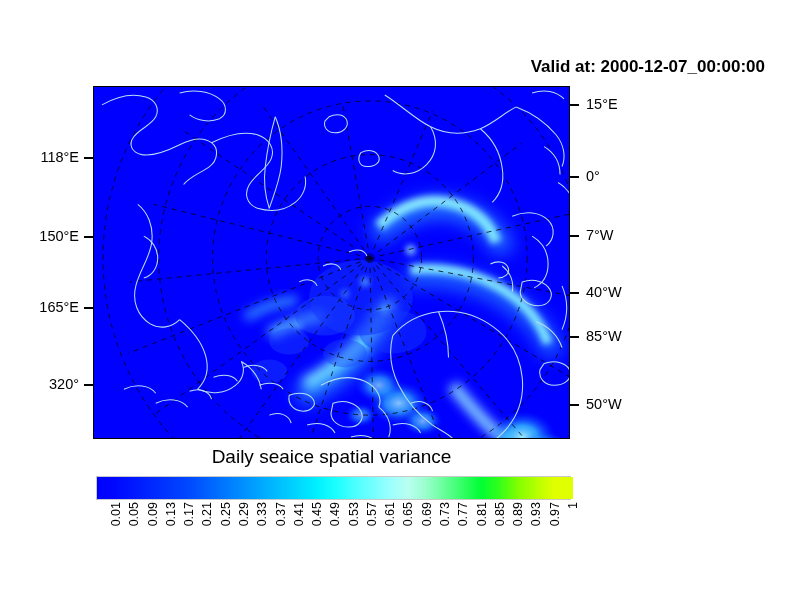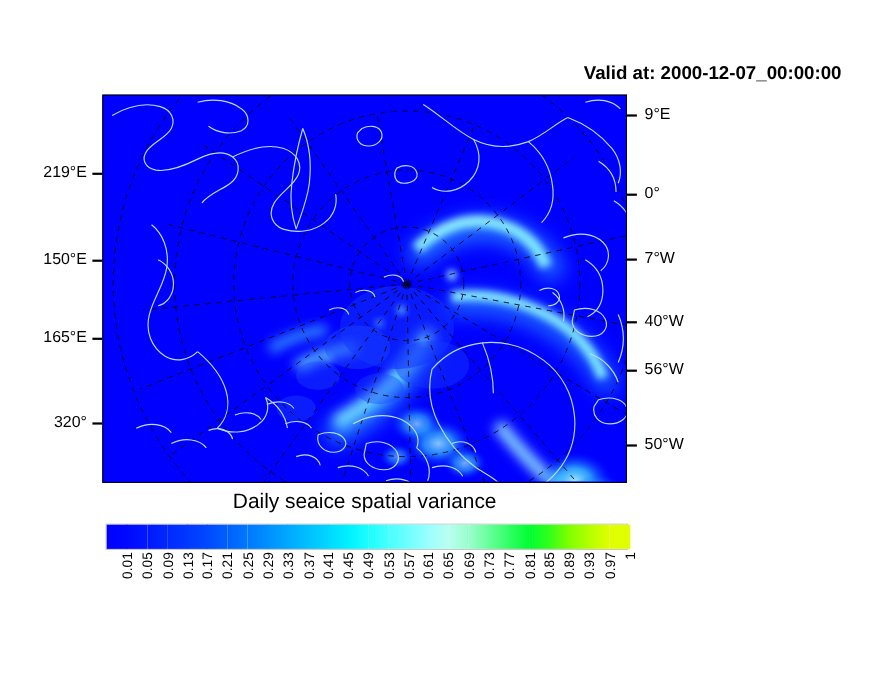--- a/index.html
+++ b/index.html
@@ -303,37 +303,37 @@
         </g>
       </g>
     </svg>
   </div>
 
   <div class="tick tick-left" style="top:157px"></div>
   <div class="tick tick-left" style="top:236px"></div>
   <div class="tick tick-left" style="top:307px"></div>
   <div class="tick tick-left" style="top:384px"></div>
 
-  <div class="axlabel axlabel-left" style="top:150px">219°E</div>
+  <div class="axlabel axlabel-left" style="top:150px">118°E</div>
   <div class="axlabel axlabel-left" style="top:229px">150°E</div>
   <div class="axlabel axlabel-left" style="top:300px">165°E</div>
   <div class="axlabel axlabel-left" style="top:377px">320°</div>
 
   <div class="tick tick-right" style="top:104px"></div>
   <div class="tick tick-right" style="top:176px"></div>
   <div class="tick tick-right" style="top:235px"></div>
   <div class="tick tick-right" style="top:292px"></div>
   <div class="tick tick-right" style="top:336px"></div>
   <div class="tick tick-right" style="top:404px"></div>
 
-  <div class="axlabel axlabel-right" style="top:97px">9°E</div>
+  <div class="axlabel axlabel-right" style="top:97px">15°E</div>
   <div class="axlabel axlabel-right" style="top:169px">0°</div>
   <div class="axlabel axlabel-right" style="top:228px">7°W</div>
   <div class="axlabel axlabel-right" style="top:285px">40°W</div>
-  <div class="axlabel axlabel-right" style="top:329px">56°W</div>
+  <div class="axlabel axlabel-right" style="top:329px">85°W</div>
   <div class="axlabel axlabel-right" style="top:397px">50°W</div>
 
   <div class="caption">Daily seaice spatial variance</div>
 
   <div class="cbar-wrap">
     <div class="cbar" id="cbar-strip">
         <div class="cbar-seg" style="left: 0px; width: 18.8692px; background: linear-gradient(to right, rgb(0, 0, 255), rgb(0, 8, 255));"></div>
         <div class="cbar-seg" style="left: 18.2692px; width: 18.8692px; background: linear-gradient(to right, rgb(0, 8, 255), rgb(0, 24, 255));"></div>
         <div class="cbar-seg" style="left: 36.5385px; width: 18.8692px; background: linear-gradient(to right, rgb(0, 24, 255), rgb(0, 40, 255));"></div>
         <div class="cbar-seg" style="left: 54.8077px; width: 18.8692px; background: linear-gradient(to right, rgb(0, 40, 255), rgb(0, 56, 255));"></div>

